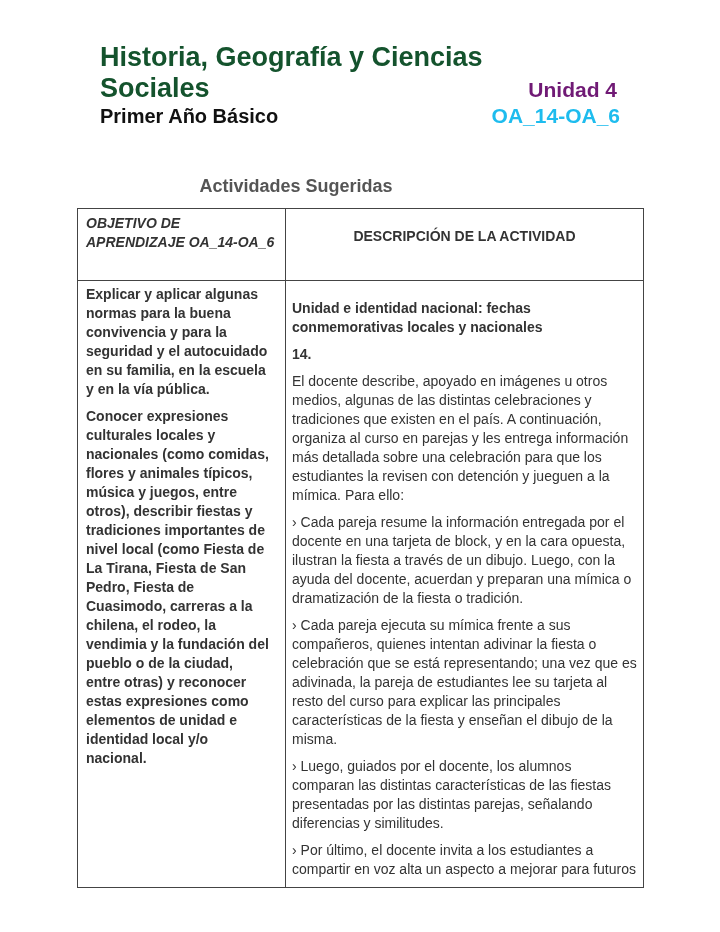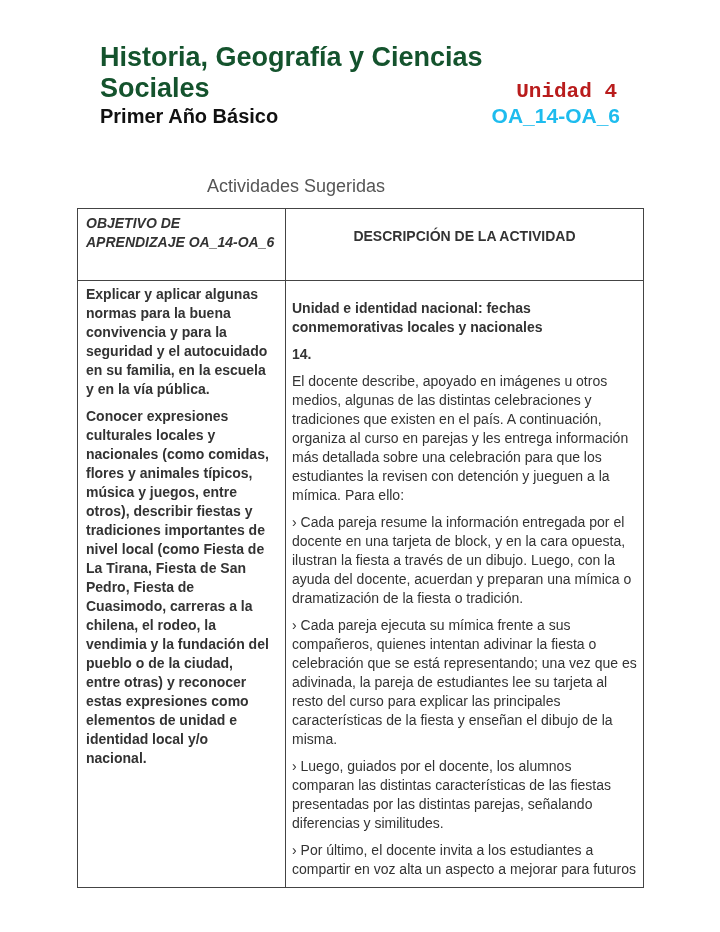--- a/index.html
+++ b/index.html
@@ -1,24 +1,24 @@
 <!DOCTYPE html>
 <html><head>
 <meta charset="utf-8">
 <style>
   html, body { margin: 0; padding: 0; background: #ffffff; }
   body { width: 720px; height: 932px; position: relative; overflow: hidden; font-family: "Liberation Sans", sans-serif; }
   .header { position: absolute; left: 100px; top: 42px; width: 520px; }
   .title-line { font-size: 27px; font-weight: bold; color: #14532d; line-height: 31px; white-space: nowrap; }
   .row2 { display: flex; justify-content: space-between; align-items: baseline; width: 517px; }
-  .unit { font-size: 21px; font-weight: bold; color: #b91c1c; font-family: Liberation Mono, monospace; }
+  .unit { font-size: 21px; font-weight: bold; color: #701a75; }
   .row3 { display: flex; justify-content: space-between; align-items: baseline; width: 520px; margin-top: 0px; }
   .grade { font-size: 20px; font-weight: bold; color: #111; text-align: center; }
   .oa { font-size: 21px; font-weight: bold; color: #1ebcee; text-align: right; }
-  .section-title { position: absolute; left: 0; width: 592px; top: 176px; text-align: center; font-size: 18px; font-weight: normal; color: #555; }
+  .section-title { position: absolute; left: 0; width: 592px; top: 176px; text-align: center; font-size: 18px; font-weight: bold; color: #555; }
   table { position: absolute; left: 77px; top: 208px; width: 567px; border-collapse: collapse; table-layout: fixed; }
   td { border: 1.5px solid #444; vertical-align: top; font-size: 14px; line-height: 19px; color: #333; }
   .col1 { width: 191px; }
   .hdr-left { padding: 5px 8px 14px 8px; font-weight: bold; height: 52px; font-style: italic; }
   .hdr-right { padding: 18px 8px; font-weight: bold; text-align: center; }
   .left-cell { padding: 4px 16px 0 8px; font-weight: bold; height: 552px; }
   .left-cell p { margin: 0 0 8px 0; }
   .right-cell { padding: 18px 6px 0 6px; overflow: hidden; }
   .right-cell p { margin: 0 0 8px 0; }
   .right-cell .bold { font-weight: bold; }

